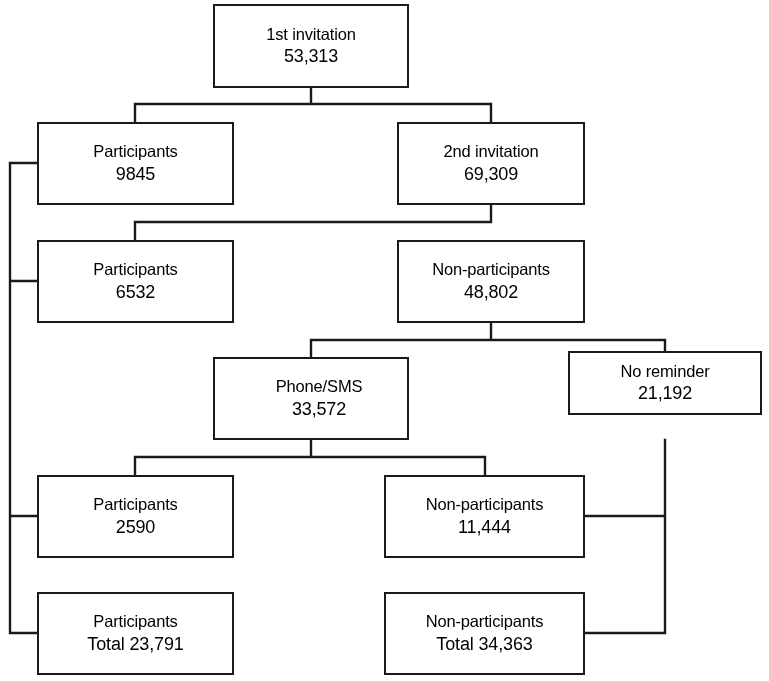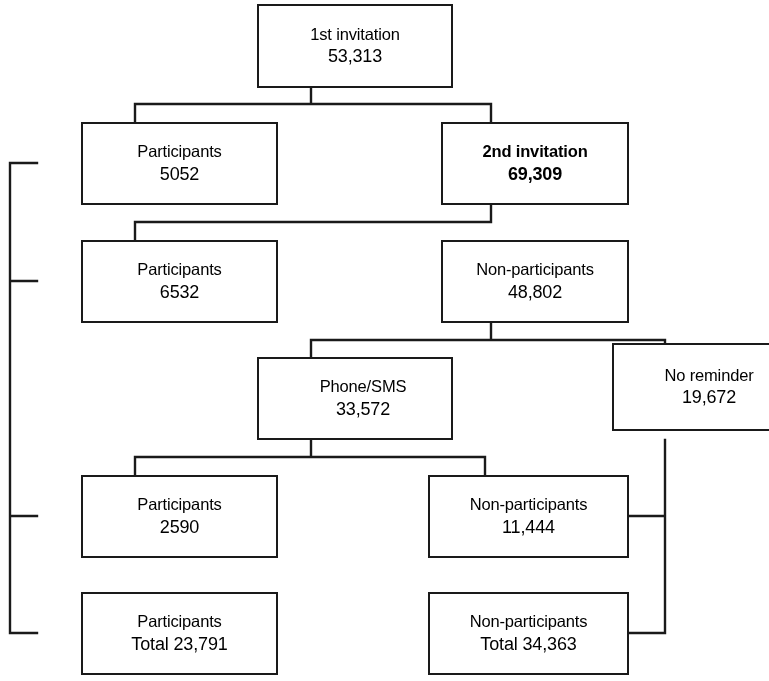--- a/index.html
+++ b/index.html
@@ -31,21 +31,20 @@
     box-sizing: border-box;
     border: 2px solid #1a1a1a;
     background: #ffffff;
     display: flex;
     flex-direction: column;
     align-items: center;
     justify-content: center;
     text-align: center;
     line-height: 1.30;
     z-index: 2;
-    margin-left: 44px;
   }
   .node-label {
     font-size: 16.5px;
     letter-spacing: -0.15px;
     white-space: nowrap;
   }
   .node-value {
     font-size: 18px;
     letter-spacing: -0.15px;
     white-space: nowrap;
@@ -73,43 +72,43 @@
     </g>
   </svg>
 
   <div class="node-box" style="left:213px; top:4px; width:196px; height:84px;">
     <span class="node-label">1st invitation</span>
     <span class="node-value">53,313</span>
   </div>
 
   <div class="node-box" style="left:37px; top:122px; width:197px; height:83px;">
     <span class="node-label">Participants</span>
-    <span class="node-value">5052</span>
+    <span class="node-value">9845</span>
   </div>
-  <div class="node-box" style="left:397px; top:122px; width:188px; height:83px;font-weight:bold;">
+  <div class="node-box" style="left:397px; top:122px; width:188px; height:83px;">
     <span class="node-label">2nd invitation</span>
     <span class="node-value">69,309</span>
   </div>
 
   <div class="node-box" style="left:37px; top:240px; width:197px; height:83px;">
     <span class="node-label">Participants</span>
     <span class="node-value">6532</span>
   </div>
   <div class="node-box" style="left:397px; top:240px; width:188px; height:83px;">
     <span class="node-label">Non-participants</span>
     <span class="node-value">48,802</span>
   </div>
 
   <div class="node-box" style="left:213px; top:357px; width:196px; height:83px;padding-left:16px;">
     <span class="node-label">Phone/SMS</span>
     <span class="node-value">33,572</span>
   </div>
-  <div class="node-box" style="left:568px; top:343px; width:194px; height:88px;">
+  <div class="node-box" style="left:568px; top:351px; width:194px; height:64px;">
     <span class="node-label">No reminder</span>
-    <span class="node-value">19,672</span>
+    <span class="node-value">21,192</span>
   </div>
 
   <div class="node-box" style="left:37px; top:475px; width:197px; height:83px;">
     <span class="node-label">Participants</span>
     <span class="node-value">2590</span>
   </div>
   <div class="node-box" style="left:384px; top:475px; width:201px; height:83px;">
     <span class="node-label">Non-participants</span>
     <span class="node-value">11,444</span>
   </div>

